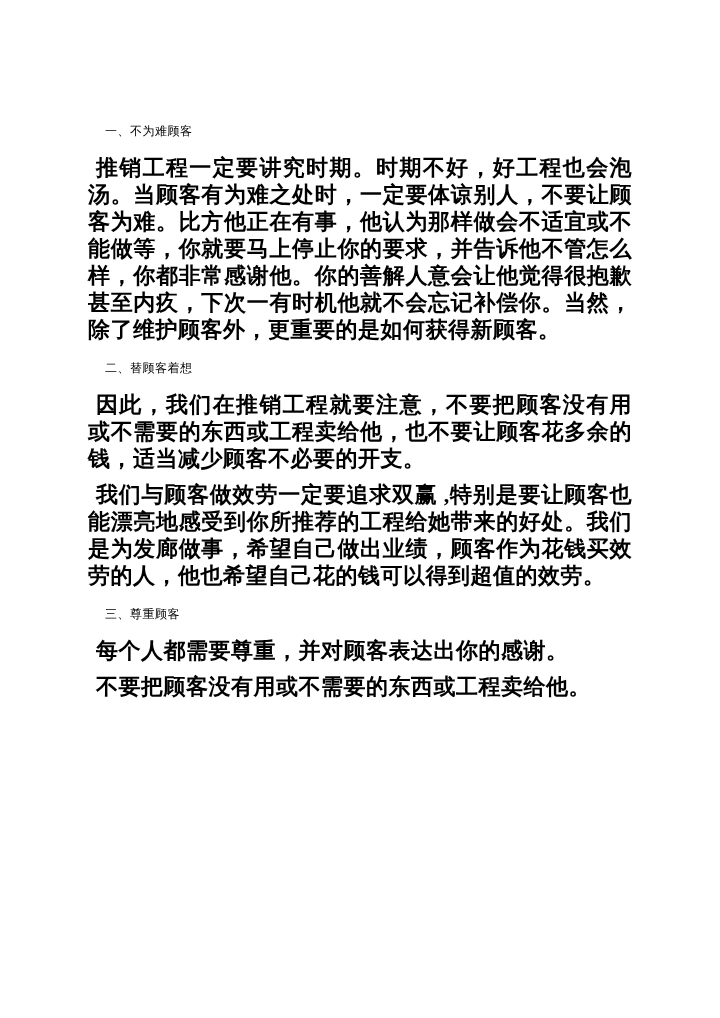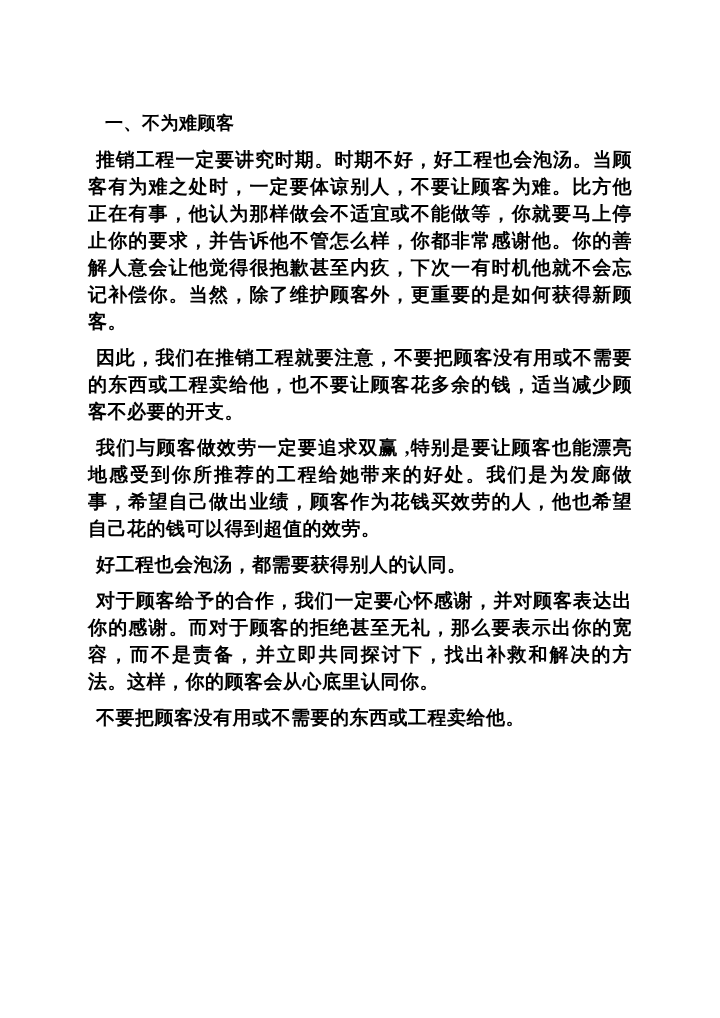--- a/index.html
+++ b/index.html
@@ -18,43 +18,44 @@
     box-sizing: border-box;
     width: 720px;
     height: 1018px;
     padding: 106px 88px 0 88px;
     background: #ffffff;
   }
   .content {
     width: 544px;
   }
   .heading {
-    margin: 4px 0 9px 0;
-    font-size: 18px;
+    margin: 12px 0 9px 0;
+    font-size: 12px;
     line-height: 27px;
-    font-weight: 700;
+    font-weight: 400;
     text-indent: 17px;
     letter-spacing: 0.5px;
   }
   .para {
     margin: 0 0 9px 0;
-    font-size: 19px;
+    font-size: 22px;
     line-height: 27px;
     font-weight: 600;
     text-indent: 8px;
     text-align: justify;
     letter-spacing: 0.5px;
   }
 </style>
 </head>
 <body>
 
 <div class="page">
   <div class="content" id="doc-content">
       <p class="heading">一、不为难顾客</p>
       <p class="para">推销工程一定要讲究时期。时期不好，好工程也会泡汤。当顾客有为难之处时，一定要体谅别人，不要让顾客为难。比方他正在有事，他认为那样做会不适宜或不能做等，你就要马上停止你的要求，并告诉他不管怎么样，你都非常感谢他。你的善解人意会让他觉得很抱歉甚至内疚，下次一有时机他就不会忘记补偿你。当然，除了维护顾客外，更重要的是如何获得新顾客。</p>
+      <p class="heading">二、替顾客着想</p>
       <p class="para">因此，我们在推销工程就要注意，不要把顾客没有用或不需要的东西或工程卖给他，也不要让顾客花多余的钱，适当减少顾客不必要的开支。</p>
       <p class="para">我们与顾客做效劳一定要追求双赢 ,特别是要让顾客也能漂亮地感受到你所推荐的工程给她带来的好处。我们是为发廊做事，希望自己做出业绩，顾客作为花钱买效劳的人，他也希望自己花的钱可以得到超值的效劳。</p>
-      <p class="para">好工程也会泡汤，都需要获得别人的认同。</p>
-      <p class="para">对于顾客给予的合作，我们一定要心怀感谢，并对顾客表达出你的感谢。而对于顾客的拒绝甚至无礼，那么要表示出你的宽容，而不是责备，并立即共同探讨下，找出补救和解决的方法。这样，你的顾客会从心底里认同你。</p>
+      <p class="heading">三、尊重顾客</p>
+      <p class="para">每个人都需要尊重，并对顾客表达出你的感谢。</p>
       <p class="para">不要把顾客没有用或不需要的东西或工程卖给他。</p>
     </div>
 </div>
 
 </body></html>

